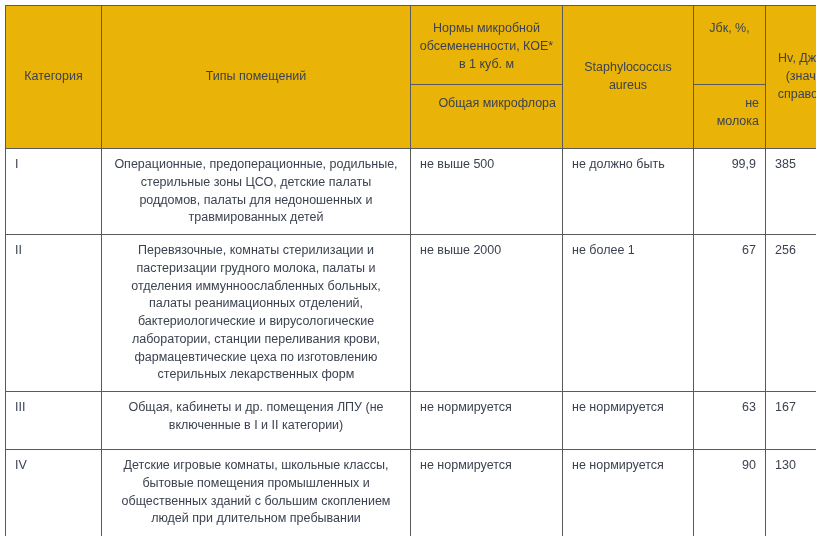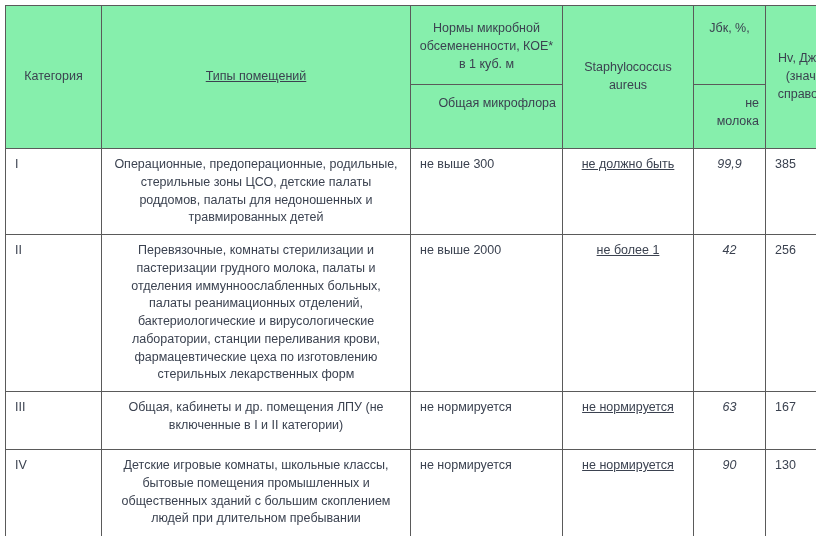--- a/index.html
+++ b/index.html
@@ -39,28 +39,28 @@
   table.norms th {
     border: 1px solid #5a5a5a;
     vertical-align: top;
     padding: 7px 9px 7px 9px;
     font-weight: normal;
     background: #ffffff;
   }
 
   
   table.norms thead th {
-    background: #86efac;
+    background: #eab308;
     text-align: center;
     vertical-align: middle;
     padding: 8px 6px;
   }
 
   th.h-cat      { width: 83px; margin-left: 32px;  }
-  th.h-types    { width: 296px; text-decoration: underline; }
+  th.h-types    { width: 296px; }
   th.h-norms    { width: 139px; }
   th.h-staph    { width: 118px; }
   th.h-jbk      { width: 59px;  }
   th.h-hv       { width: 85px;  }
 
   
   th.band-top {
     height: 56px;
   }
   
@@ -83,22 +83,22 @@
     text-align: right;
   }
 
   
   td.c-cat {
     text-align: left;
     padding-left: 11px;
   }
   td.c-types  { text-align: center; }
   td.c-norms  { text-align: left; }
-  td.c-staph  { text-align: center; text-decoration: underline; }
-  td.c-jbk    { text-align: center; font-style: italic; }
+  td.c-staph  { text-align: left; }
+  td.c-jbk    { text-align: right; }
   td.c-hv     { text-align: left; }
 
   tr.r-1 td { height: 62px; }
   tr.r-2 td { height: 121px; }
   tr.r-3 td { height: 43px; }
   tr.r-4 td { height: 79px; }
 </style>
 </head>
 <body>
 
@@ -117,32 +117,32 @@
       <tr>
         <th class="h-norms band-sub">Общая микрофлора</th>
         <th class="h-jbk band-sub">не молока</th>
       </tr>
     </thead>
     <tbody>
 
       <tr class="r-1">
         <td class="c-cat">I</td>
         <td class="c-types">Операционные, предоперационные, родильные, стерильные зоны ЦСО, детские палаты роддомов, палаты для недоношенных и травмированных детей</td>
-        <td class="c-norms">не выше 300</td>
+        <td class="c-norms">не выше 500</td>
         <td class="c-staph">не должно быть</td>
         <td class="c-jbk">99,9</td>
         <td class="c-hv">385</td>
       </tr>
 
       <tr class="r-2">
         <td class="c-cat">II</td>
         <td class="c-types">Перевязочные, комнаты стерилизации и пастеризации грудного молока, палаты и отделения иммунноослабленных больных, палаты реанимационных отделений, бактериологические и вирусологические лаборатории, станции переливания крови, фармацевтические цеха по изготовлению стерильных лекарственных форм</td>
         <td class="c-norms">не выше 2000</td>
         <td class="c-staph">не более 1</td>
-        <td class="c-jbk">42</td>
+        <td class="c-jbk">67</td>
         <td class="c-hv">256</td>
       </tr>
 
       <tr class="r-3">
         <td class="c-cat">III</td>
         <td class="c-types">Общая, кабинеты и др. помещения ЛПУ (не включенные в I и II категории)</td>
         <td class="c-norms">не нормируется</td>
         <td class="c-staph">не нормируется</td>
         <td class="c-jbk">63</td>
         <td class="c-hv">167</td>

